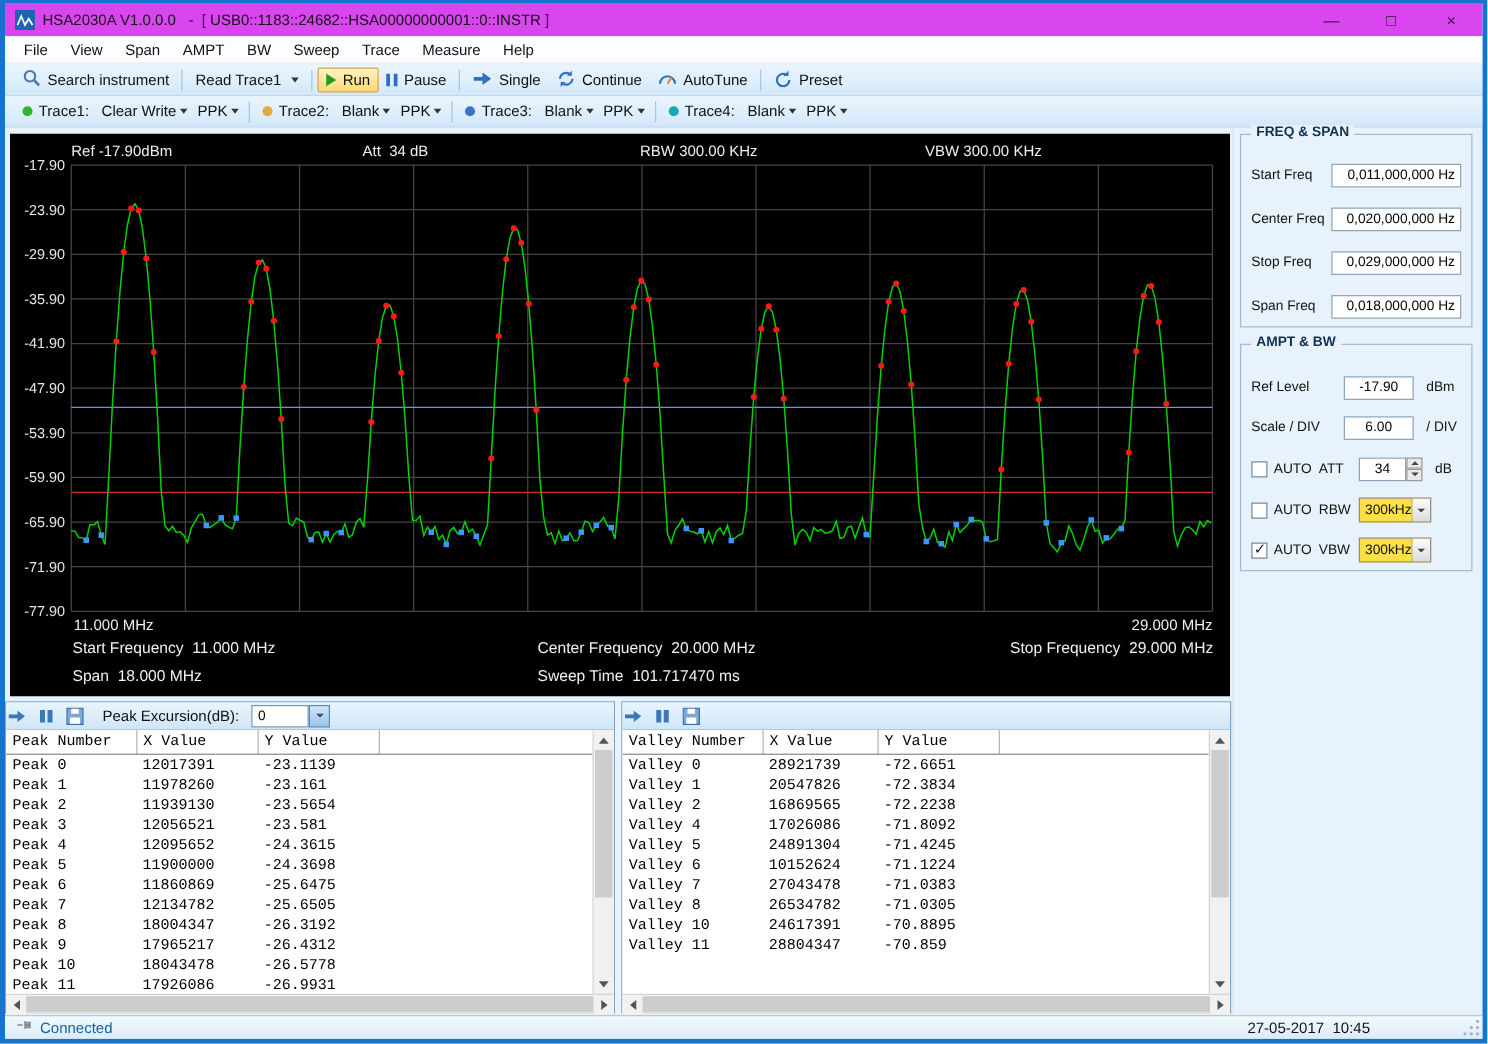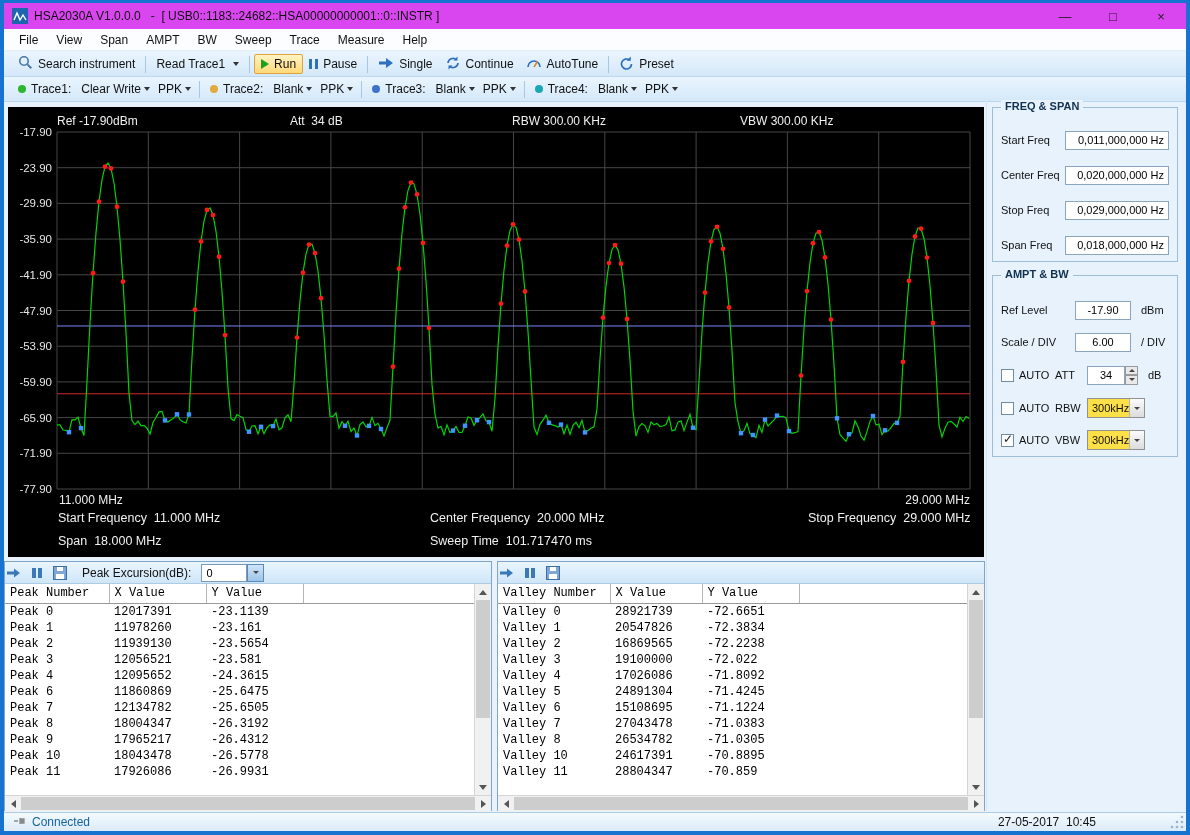--- a/index.html
+++ b/index.html
@@ -514,20 +514,26 @@
                 <td>-23.581</td>
                 <td></td>
               </tr>
               <tr>
                 <td>Peak 4</td>
                 <td>12095652</td>
                 <td>-24.3615</td>
                 <td></td>
               </tr>
               <tr>
+                <td>Peak 5</td>
+                <td>11900000</td>
+                <td>-24.3698</td>
+                <td></td>
+              </tr>
+              <tr>
                 <td>Peak 6</td>
                 <td>11860869</td>
                 <td>-25.6475</td>
                 <td></td>
               </tr>
               <tr>
                 <td>Peak 7</td>
                 <td>12134782</td>
                 <td>-25.6505</td>
                 <td></td>
@@ -631,40 +637,34 @@
                 <td>-72.3834</td>
                 <td></td>
               </tr>
               <tr>
                 <td>Valley 2</td>
                 <td>16869565</td>
                 <td>-72.2238</td>
                 <td></td>
               </tr>
               <tr>
-                <td>Valley 3</td>
-                <td>19100000</td>
-                <td>-72.022</td>
-                <td></td>
-              </tr>
-              <tr>
                 <td>Valley 4</td>
                 <td>17026086</td>
                 <td>-71.8092</td>
                 <td></td>
               </tr>
               <tr>
                 <td>Valley 5</td>
                 <td>24891304</td>
                 <td>-71.4245</td>
                 <td></td>
               </tr>
               <tr>
                 <td>Valley 6</td>
-                <td>15108695</td>
+                <td>10152624</td>
                 <td>-71.1224</td>
                 <td></td>
               </tr>
               <tr>
                 <td>Valley 7</td>
                 <td>27043478</td>
                 <td>-71.0383</td>
                 <td></td>
               </tr>
               <tr>

